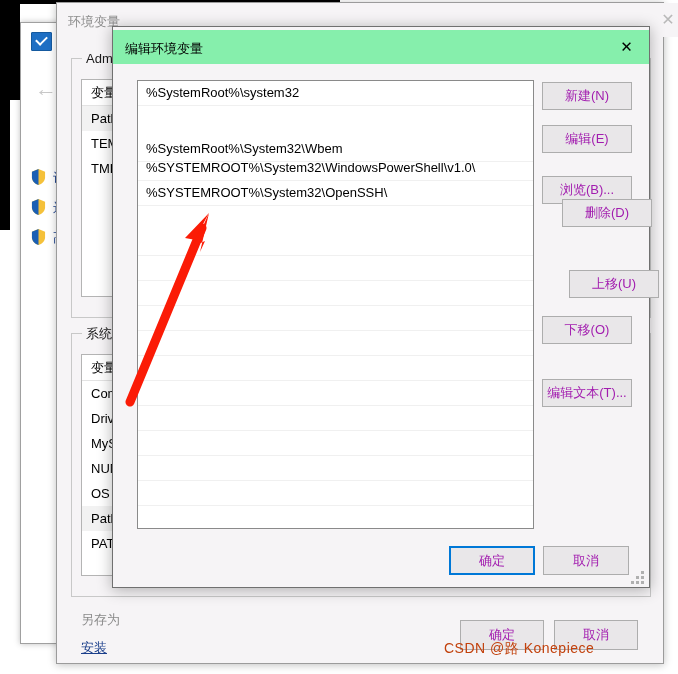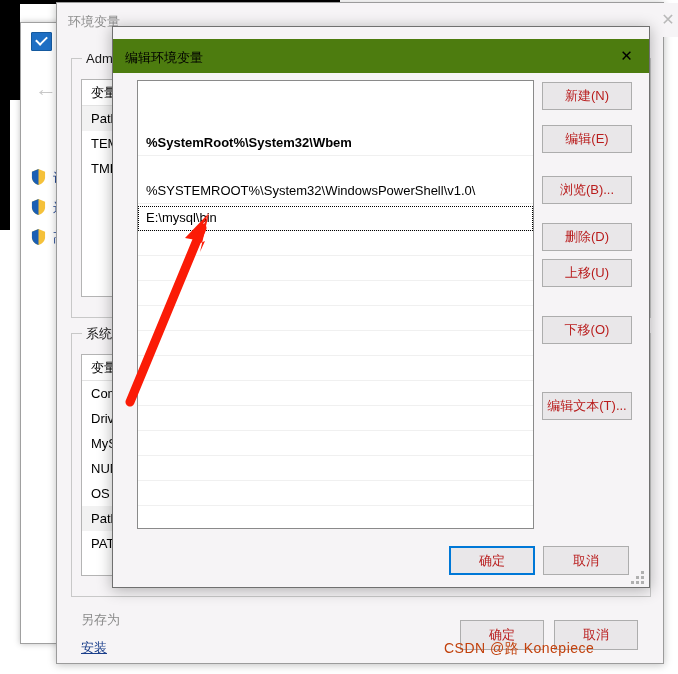--- a/index.html
+++ b/index.html
@@ -193,21 +193,21 @@
     color: #1b3f8b;
     white-space: nowrap;
     text-decoration: underline;
   }
 
   .win-button {
     position: absolute;
     background: #e9e7e9;
     border: 1px solid #adadad;
     font-size: 13px;
-    color: #b91c1c;
+    color: #a21caf;
     text-align: center;
     white-space: nowrap;
     font-family: "Liberation Sans", "DejaVu Sans", sans-serif;
     padding: 0;
   }
   .win-button.default {
     border: 2px solid #0078d7;
     background: #e9e7e9;
   }
 
@@ -215,23 +215,23 @@
   #editdlg {
     position: absolute;
     left: 112px; top: 26px;
     width: 536px; height: 560px;
     background: #f6f4f6;
     border: 1px solid #707070;
     box-shadow: 0 2px 14px rgba(0,0,0,0.30);
   }
   #editdlg-titlebar {
     position: absolute;
-    left: 0; top: 12px;
+    left: 0; top: 3px;
     width: 100%; height: 34px;
-    background: #4d7c0f;
+    background: #86efac;
   }
   #editdlg-title {
     position: absolute;
     left: 12px; top: 10px;
     font-size: 13px;
     color: #000000;
     white-space: nowrap;
   }
   #editdlg-close {
     position: absolute;
@@ -382,45 +382,46 @@
   <button class="win-button" style="left:497px; top:617px; width:84px; height:30px;">取消</button>
 </div>
 
 <div id="editdlg">
   <div id="editdlg-titlebar">
     <div id="editdlg-title">编辑环境变量</div>
     <div id="editdlg-close">✕</div>
   </div>
 
   <div id="path-listbox">
-    <div class="path-row" style="top:50px;font-weight:bold;">%SystemRoot%\System32\Wbem</div>
-    <div class="path-row" style="top:75px;margin-top:23px;">%SYSTEMROOT%\System32\WindowsPowerShell\v1.0\</div>
-    <div class="path-row focused" style="top:125px;">E:\mysql\bin</div>
+    <div class="path-row" style="top:0px;">%SystemRoot%\system32</div>
+    <div class="path-row" style="top:56px;">%SystemRoot%\System32\Wbem</div>
+    <div class="path-row" style="top:75px;">%SYSTEMROOT%\System32\WindowsPowerShell\v1.0\</div>
+    <div class="path-row" style="top:100px;">%SYSTEMROOT%\System32\OpenSSH\</div>
     <div class="path-row" style="top:150px;"></div>
     <div class="path-row" style="top:175px;"></div>
     <div class="path-row" style="top:200px;"></div>
     <div class="path-row" style="top:225px;"></div>
     <div class="path-row" style="top:250px;"></div>
     <div class="path-row" style="top:275px;"></div>
     <div class="path-row" style="top:300px;"></div>
     <div class="path-row" style="top:325px;"></div>
     <div class="path-row" style="top:350px;"></div>
     <div class="path-row" style="top:375px;"></div>
     <div class="path-row" style="top:400px;"></div>
     <div class="path-row" style="top:425px;"></div>
   </div>
 
   <div id="editdlg-sidebuttons">
     <button class="win-button" style="top:55px;">新建(N)</button>
     <button class="win-button" style="top:98px;">编辑(E)</button>
     <button class="win-button" style="top:141px;margin-top:8px;">浏览(B)...</button>
-    <button class="win-button" style="top:196px;">删除(D)</button>
-    <button class="win-button" style="top:232px;">上移(U)</button>
+    <button class="win-button" style="top:172px;margin-left:20px;">删除(D)</button>
+    <button class="win-button" style="top:243px;margin-left:27px;">上移(U)</button>
     <button class="win-button" style="top:289px;">下移(O)</button>
-    <button class="win-button" style="top:365px;">编辑文本(T)...</button>
+    <button class="win-button" style="top:352px;">编辑文本(T)...</button>
   </div>
 
   <button class="win-button default" style="left:336px; top:519px; width:86px; height:29px;">确定</button>
   <button class="win-button" style="left:430px; top:519px; width:86px; height:29px;">取消</button>
 
   <div id="grip">
     <div class="grip-dot" style="left:9px; top:0px;"></div>
     <div class="grip-dot" style="left:9px; top:5px;"></div>
     <div class="grip-dot" style="left:4px; top:5px;"></div>
     <div class="grip-dot" style="left:9px; top:10px;"></div>

